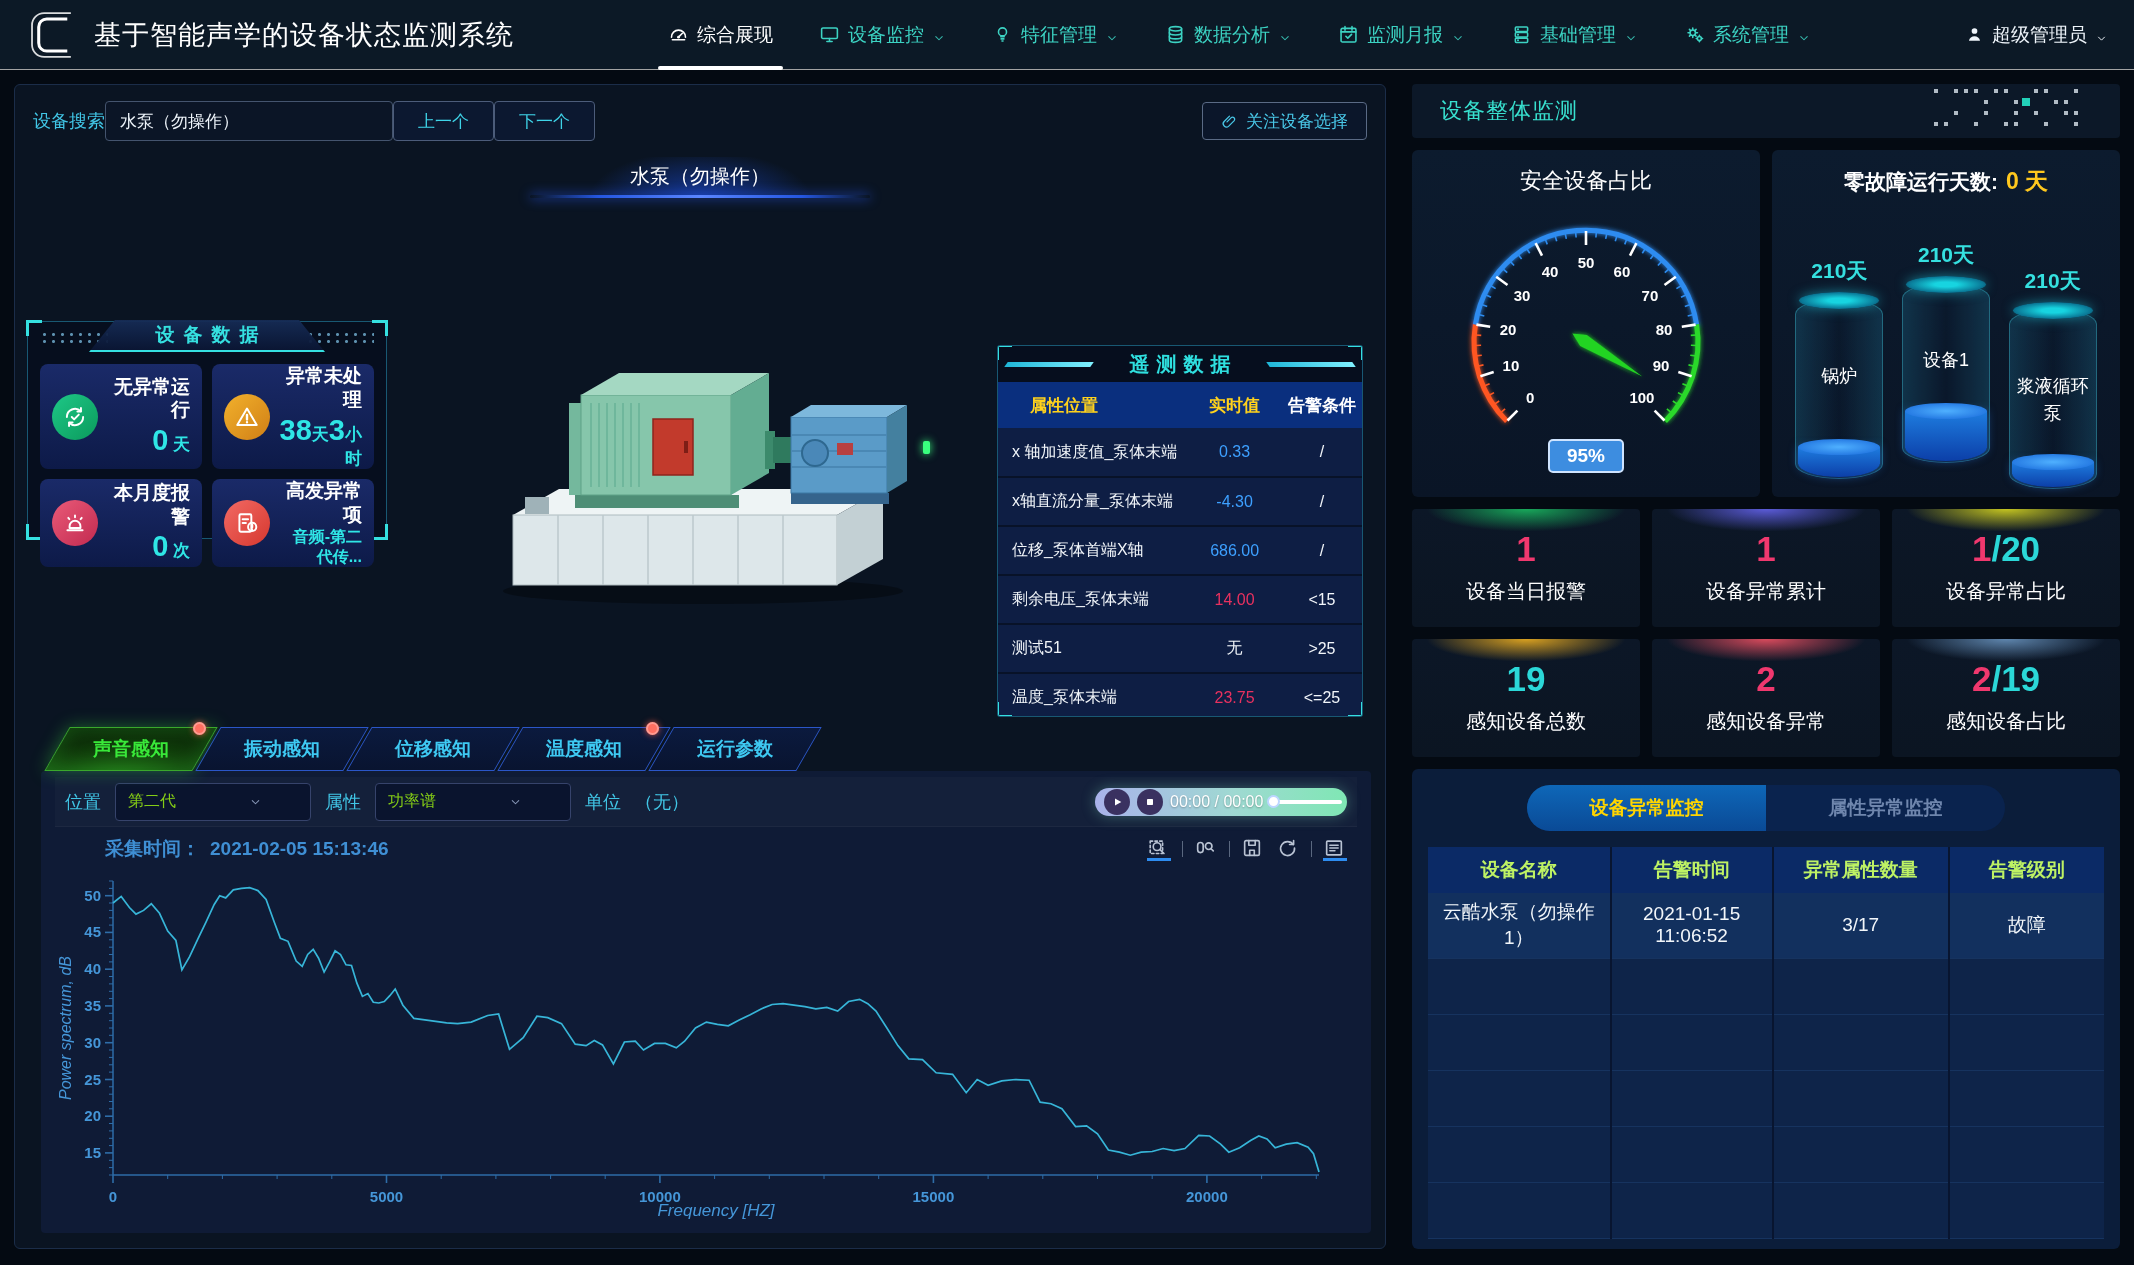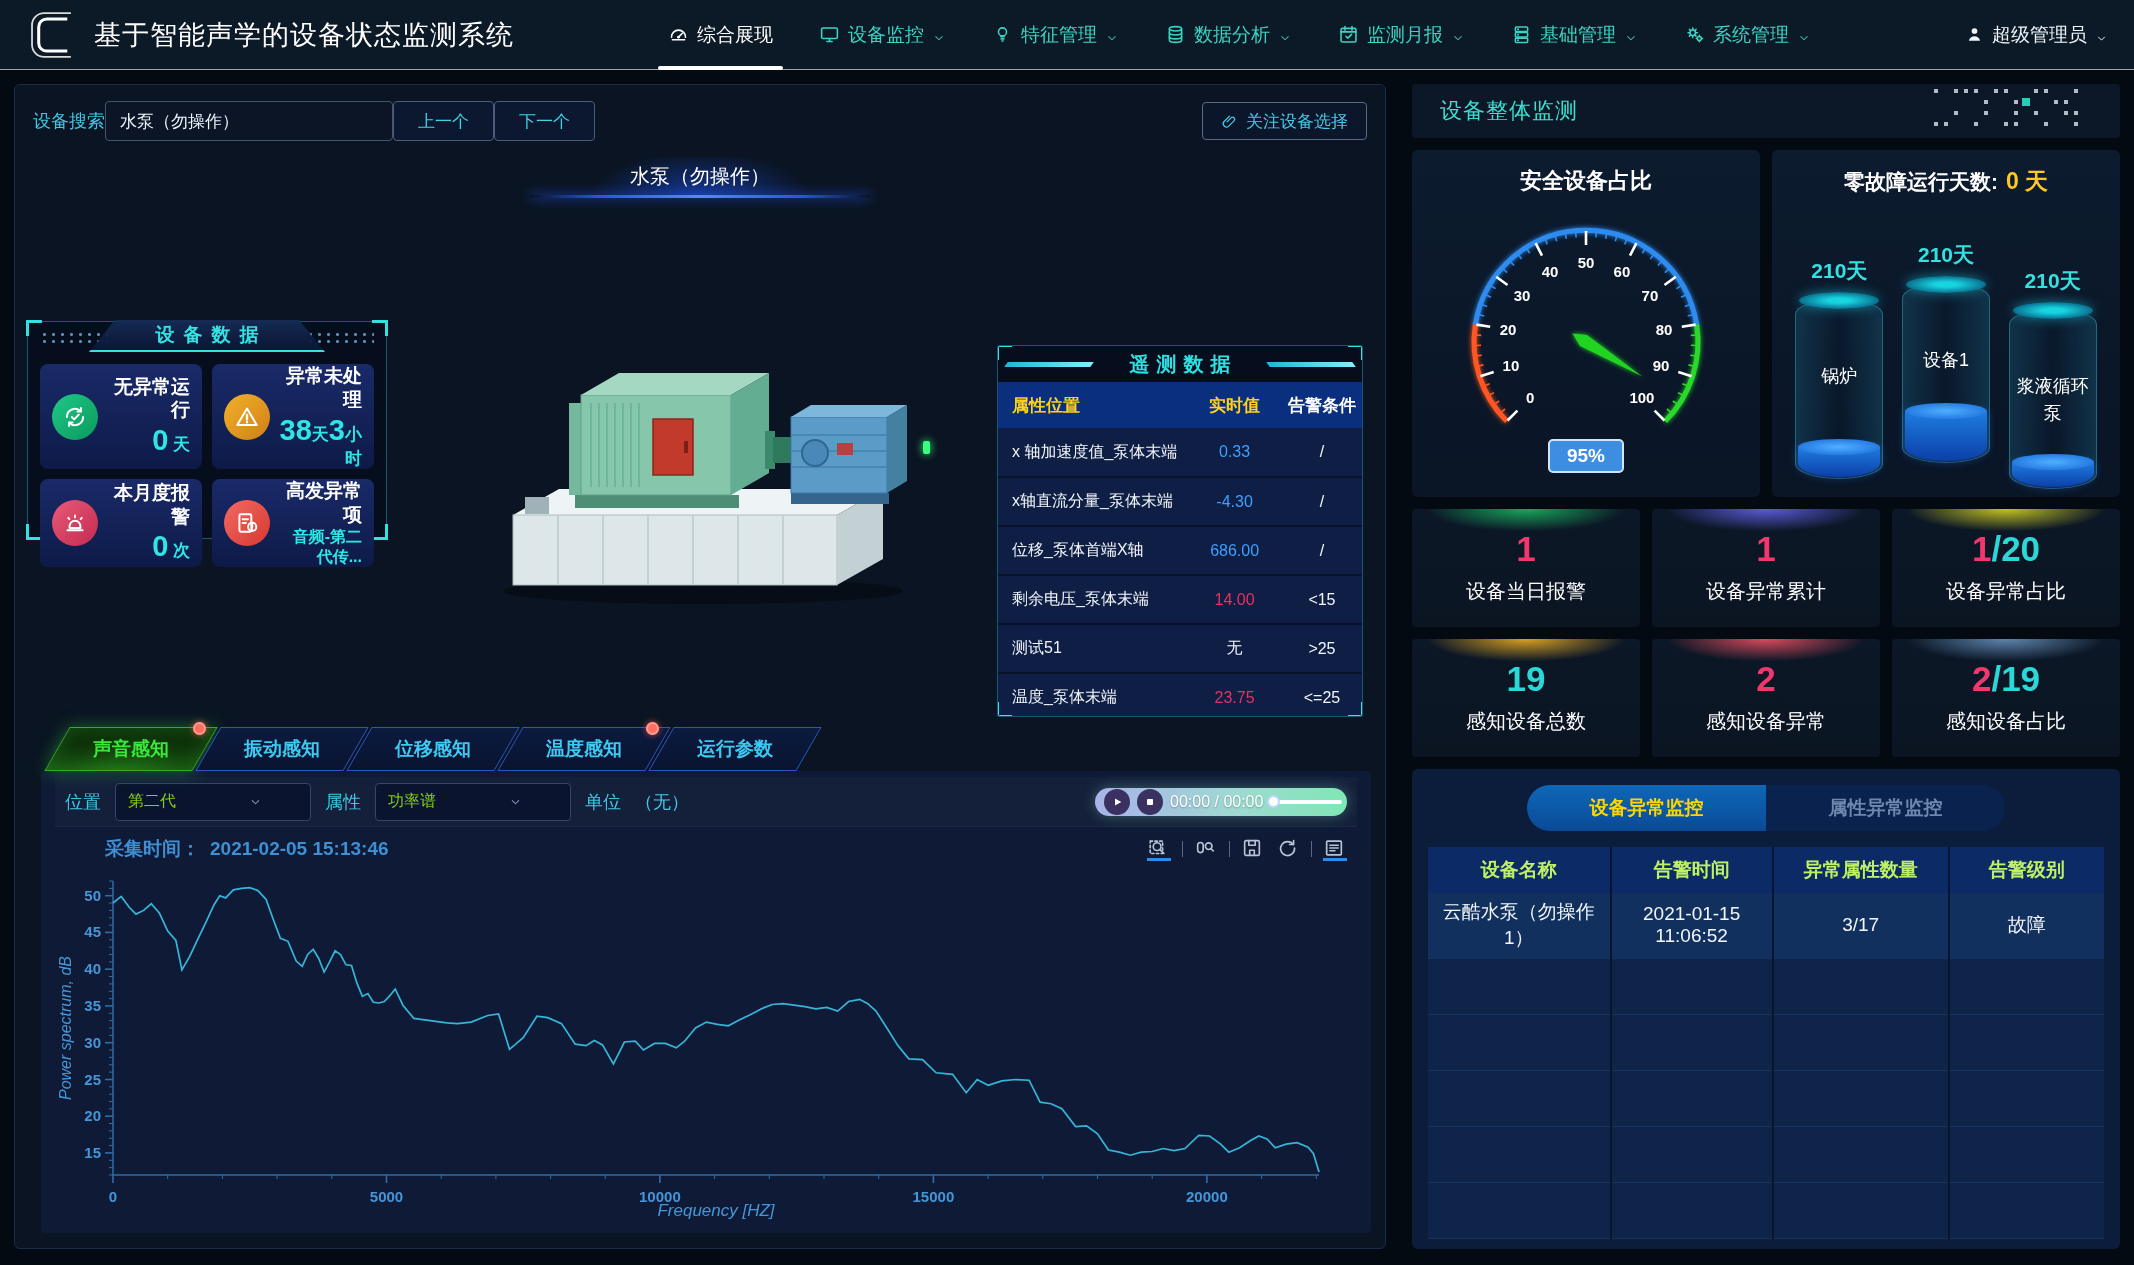--- a/index.html
+++ b/index.html
@@ -67,21 +67,21 @@
   .vunit { color:#2fe6e6; font-size:17px; font-weight:bold; }
   .vsmall { color:#2fe6e6; font-size:16px; font-weight:bold; }
 
   
   .telemetry { right:22px; top:196px; width:366px; height:372px; overflow:hidden; }
   .tele-title { height:36px; line-height:36px; text-align:center; color:#2fe0e0; font-weight:bold; font-size:20px; letter-spacing:7px; text-indent:7px; position:relative; }
   .tele-title::before, .tele-title::after { content:''; position:absolute; top:16px; width:86px; height:5px; background:linear-gradient(90deg,#1fb6d8,#7ff0ff); transform:skewX(-35deg); }
   .tele-title::before { left:8px; } .tele-title::after { right:8px; transform:skewX(35deg); }
   .tele-table { width:100%; border-collapse:collapse; table-layout:fixed; }
   .tele-table th { background:#0a2f7e; height:46px; font-size:17px; font-weight:bold; }
-  .tele-table th:nth-child(1){ text-align:left; padding-left:14px; color:#ffd21c;margin-top:32px; }
+  .tele-table th:nth-child(1){ text-align:left; padding-left:32px; color:#ffd21c;margin-top:32px; }
   .tele-table th:nth-child(2){ color:#ffd21c; }
   .tele-table th:nth-child(3){ color:#ffffff; }
   .tele-table td { background:#0e1e44; height:49px; font-size:16px; border-bottom:2px solid #081228; }
   .t-name { color:#f2f6fa; padding-left:14px; }
   .t-val, .t-cond { text-align:center; }
   .t-cond { color:#f2f6fa; }
   .v-normal { color:#3da0ff; } .v-alert { color:#e8315f; } .v-none { color:#f2f6fa; }
 
   
   .sense-tabs { display:flex; margin-left:42px; height:46px; align-items:flex-end; }
@@ -116,21 +116,21 @@
   .tsep { width:1px; height:16px; background:#5a6880; }
   .chart-mount { margin-top:2px; }
 
   
   .ov-header { height:54px; background:#0c1828; border-radius:4px; display:flex; align-items:center; padding:0 28px; }
   .ov-title { color:#38e0cf; font-size:22px; letter-spacing:1px; }
   .ov-dots { margin-left:auto; }
 
   .duo-row { display:flex; gap:12px; height:350px; }
   .ov-card { flex:1; background:linear-gradient(180deg,#0c1b2e,#0a1526); border-radius:6px; position:relative; }
-  .gauge-title { text-align:center; color:#ffffff; font-size:22px; font-weight:bold; padding-top:16px; }
+  .gauge-title { text-align:center; color:#ffffff; font-size:22px; font-weight:normal; padding-top:16px; }
   .gauge-mount { display:flex; justify-content:center; margin-top:-2px; }
 
   .zf-title { display:flex; justify-content:center; align-items:baseline; gap:8px; padding-top:16px; }
   .zf-label { color:#ffffff; font-size:21px; font-weight:bold; }
   .zf-value { color:#ffc81e; font-size:23px; font-weight:bold; }
   .cyl-row { display:flex; justify-content:space-around; align-items:flex-end; padding:0 14px; height:272px; margin-top:10px; }
   .cyl-col { display:flex; flex-direction:column; align-items:center; width:96px; }
   .cyl-days { color:#35e0e0; font-size:21px; font-weight:bold; margin-bottom:14px; }
   .cyl { position:relative; width:88px; height:180px; }
   .cyl-body { position:absolute; inset:0; border-radius:44px/15px; border:1px solid rgba(70,210,230,.35);

